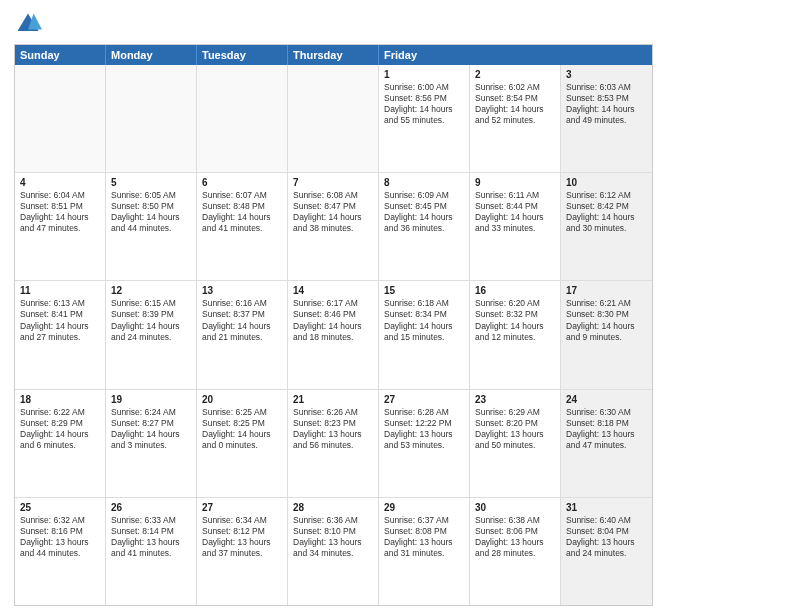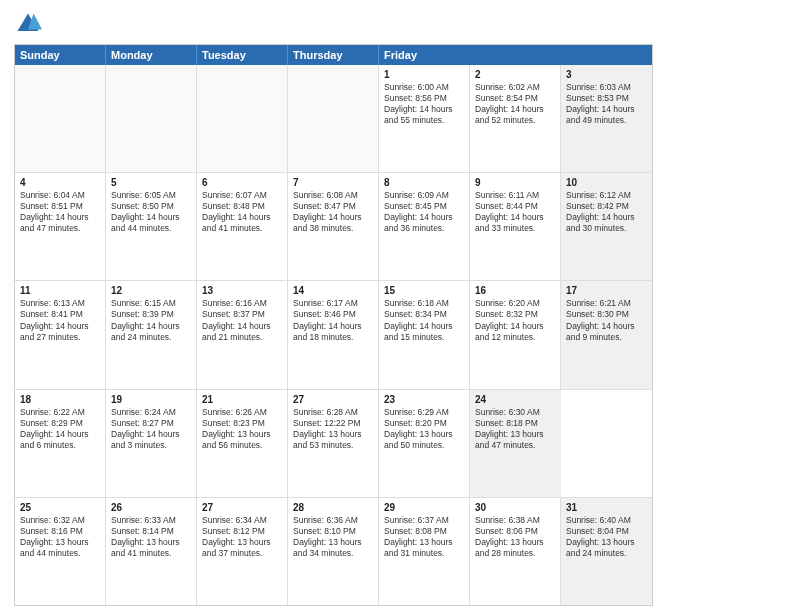--- a/index.html
+++ b/index.html
@@ -218,20 +218,23 @@
         </div>
         <div class="cal-row">
           <div class="cal-cell"><span class="day-num">18</span><span style="white-space: pre-line;">Sunrise: 6:22 AM
 Sunset: 8:29 PM
 Daylight: 14 hours
 and 6 minutes.</span></div>
           <div class="cal-cell"><span class="day-num">19</span><span style="white-space: pre-line;">Sunrise: 6:24 AM
 Sunset: 8:27 PM
 Daylight: 14 hours
 and 3 minutes.</span></div>
+          <div class="cal-cell"><span class="day-num">20</span><span style="white-space: pre-line;">Sunrise: 6:25 AM
+Sunset: 8:25 PM
+Daylight: 14 hours and 0 minutes.</span></div>
           <div class="cal-cell"><span class="day-num">21</span><span style="white-space: pre-line; margin-top: 6px;">Sunrise: 6:26 AM
 Sunset: 8:23 PM
 Daylight: 13 hours
 and 56 minutes.</span></div>
           <div class="cal-cell"><span class="day-num">27</span><span style="white-space: pre-line;">Sunrise: 6:28 AM
 Sunset: 12:22 PM
 Daylight: 13 hours
 and 53 minutes.</span></div>
           <div class="cal-cell"><span class="day-num">23</span><span style="white-space: pre-line; margin-top: 36px;">Sunrise: 6:29 AM
 Sunset: 8:20 PM

